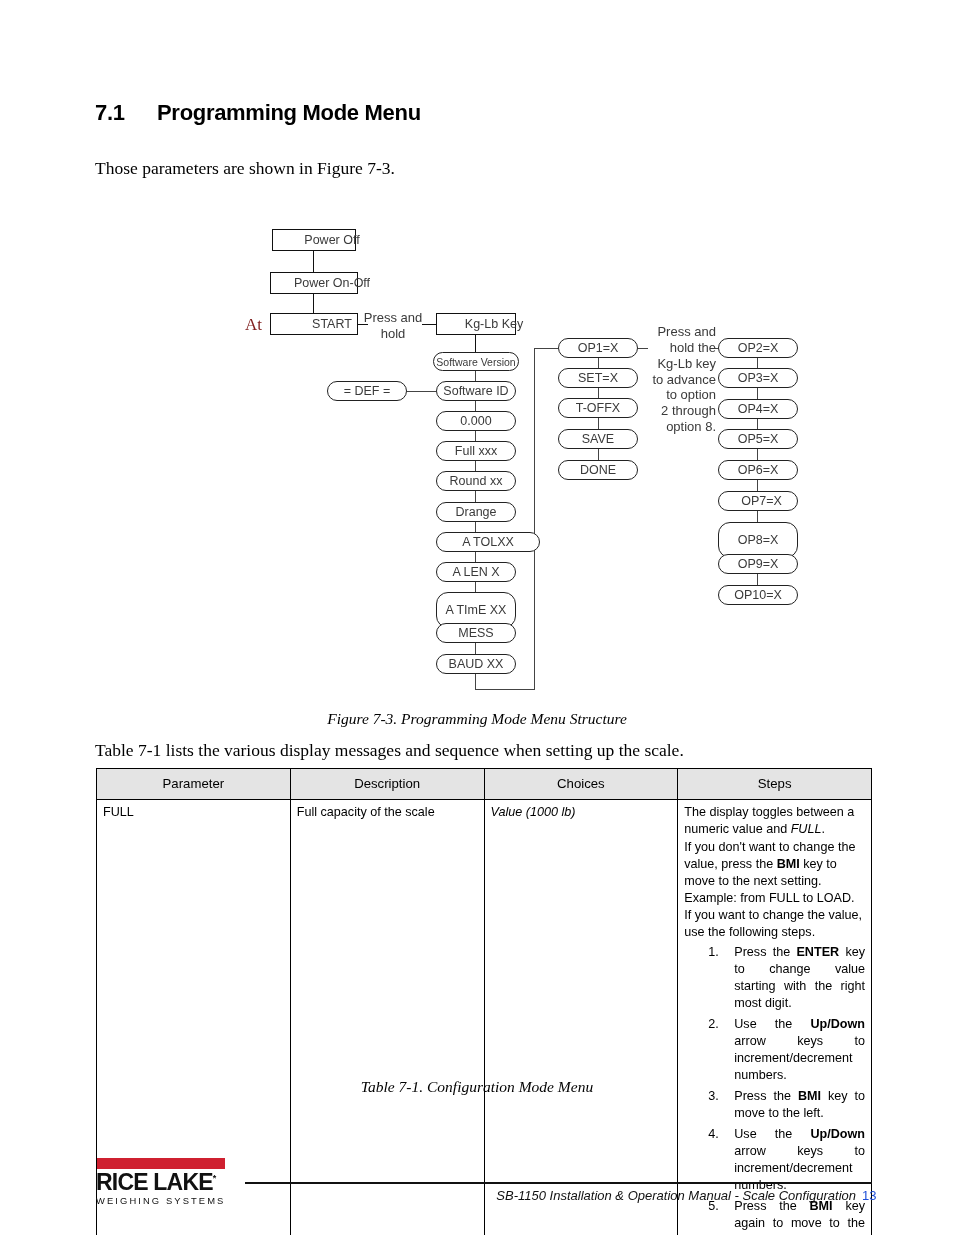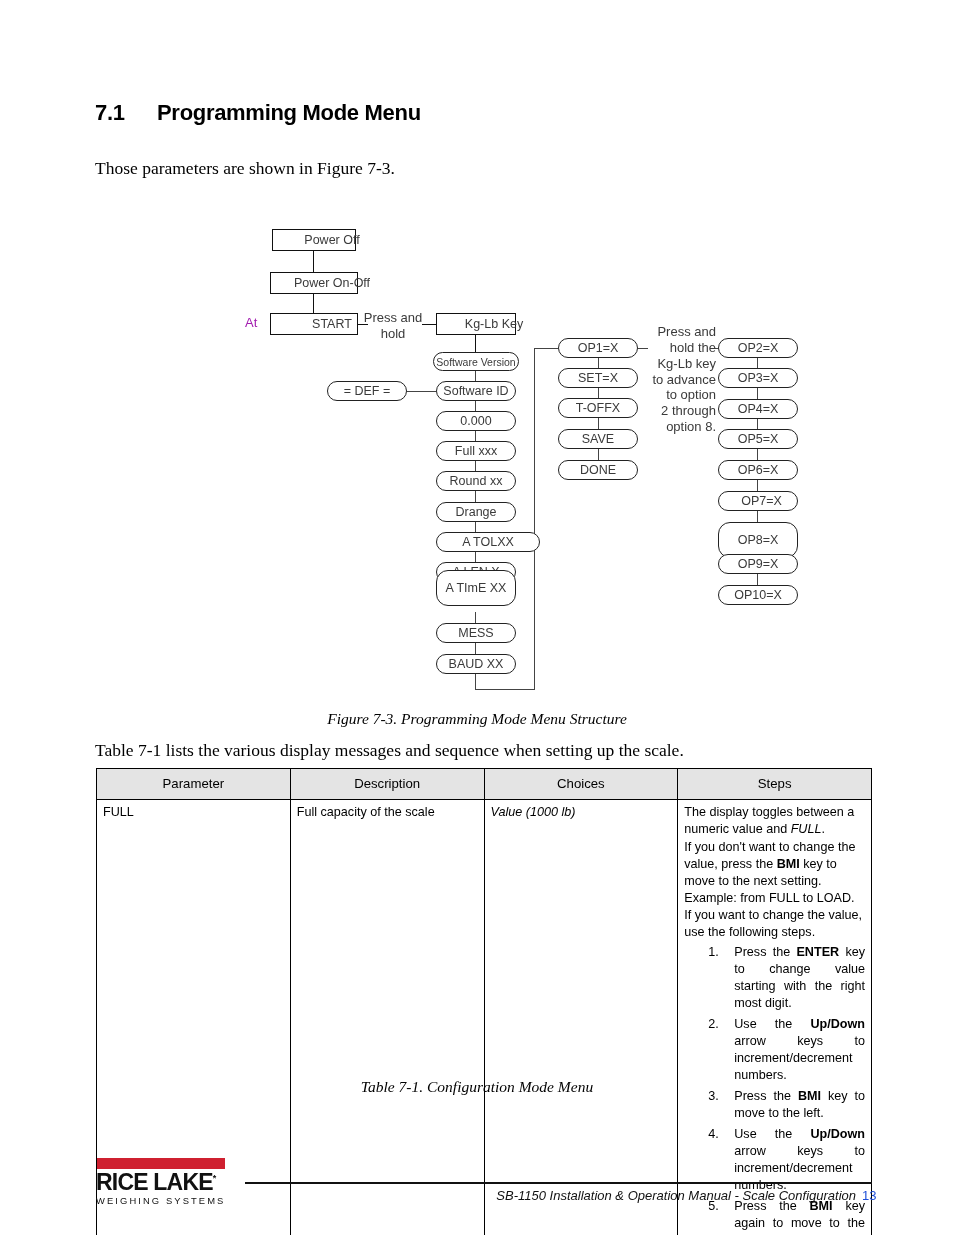--- a/index.html
+++ b/index.html
@@ -94,23 +94,23 @@
     font-family: "Liberation Sans", sans-serif;
     font-size: 13px;
     color: #3a3a3a;
     line-height: 1.22;
     z-index: 2;
   }
   .anno.center { text-align: center; }
   .anno.right { text-align: right; }
   .label-at {
     position: absolute;
-    font-family: Liberation Sans, sans-serif;
-    font-size: 13px;
-    color: #a21caf;
+    font-family: Liberation Serif, serif;
+    font-size: 17px;
+    color: #7f1d1d;
   }
 
   .fig-caption {
     position: absolute;
     width: 954px;
     top: 710px;
     text-align: center;
     font-size: 15.5px;
     font-style: italic;
   }
@@ -277,21 +277,21 @@
     <div class="conn v thin" style="left:475px; top:276px; height:12px;"></div>
     <div class="node round" style="left:436px; top:287px; width:80px; height:20px;">Drange</div>
 
     <div class="conn v thin" style="left:475px; top:307px; height:11px;"></div>
     <div class="node round" style="left:436px; top:317px; width:104px; height:20px;">A TOLXX</div>
 
     <div class="conn v thin" style="left:475px; top:337px; height:11px;"></div>
     <div class="node round" style="left:436px; top:347px; width:80px; height:20px;">A LEN X</div>
 
     <div class="conn v thin" style="left:475px; top:367px; height:11px;"></div>
-    <div class="node round" style="left:436px; top:355px; width:80px; height:36px;">A TImE XX</div>
+    <div class="node round" style="left:436px; top:377px; width:80px; height:36px;">A TImE XX</div>
 
     <div class="conn v thin" style="left:475px; top:397px; height:12px;"></div>
     <div class="node round" style="left:436px; top:408px; width:80px; height:20px;">MESS</div>
 
     <div class="conn v thin" style="left:475px; top:428px; height:12px;"></div>
     <div class="node round" style="left:436px; top:439px; width:80px; height:20px;">BAUD XX</div>
 
     <div class="conn v thin" style="left:475px; top:459px; height:16px;"></div>
     <div class="conn h thin" style="left:475px; top:474px; width:60px;"></div>
     <div class="conn v thin" style="left:534px; top:133px; height:342px;"></div>

